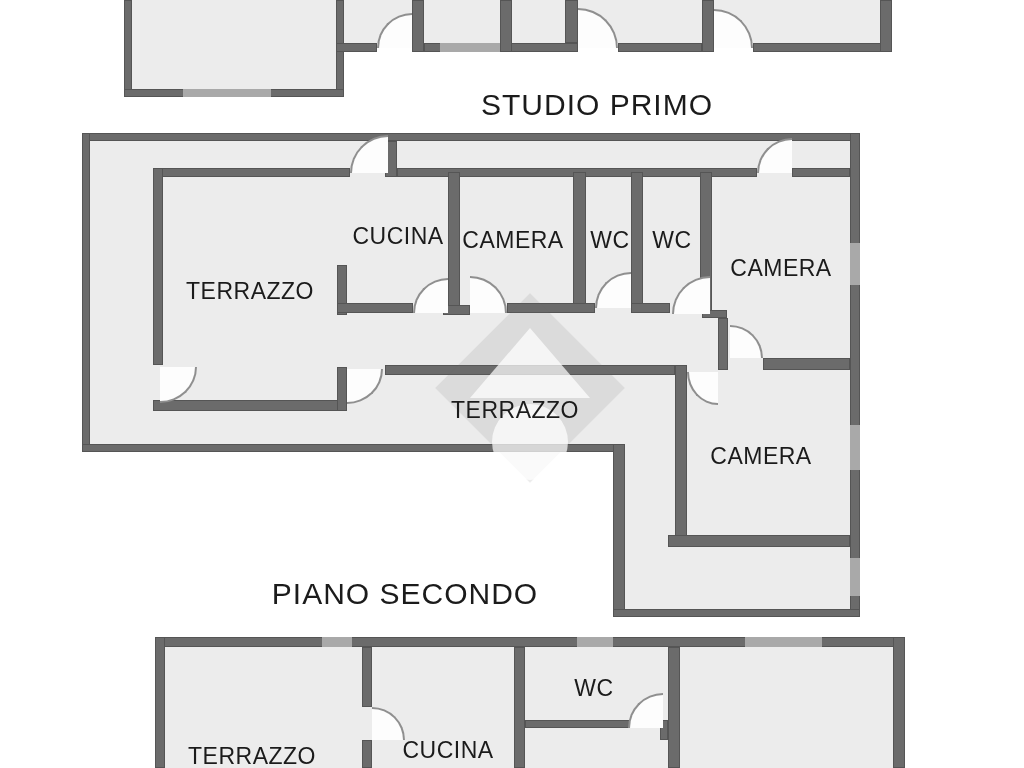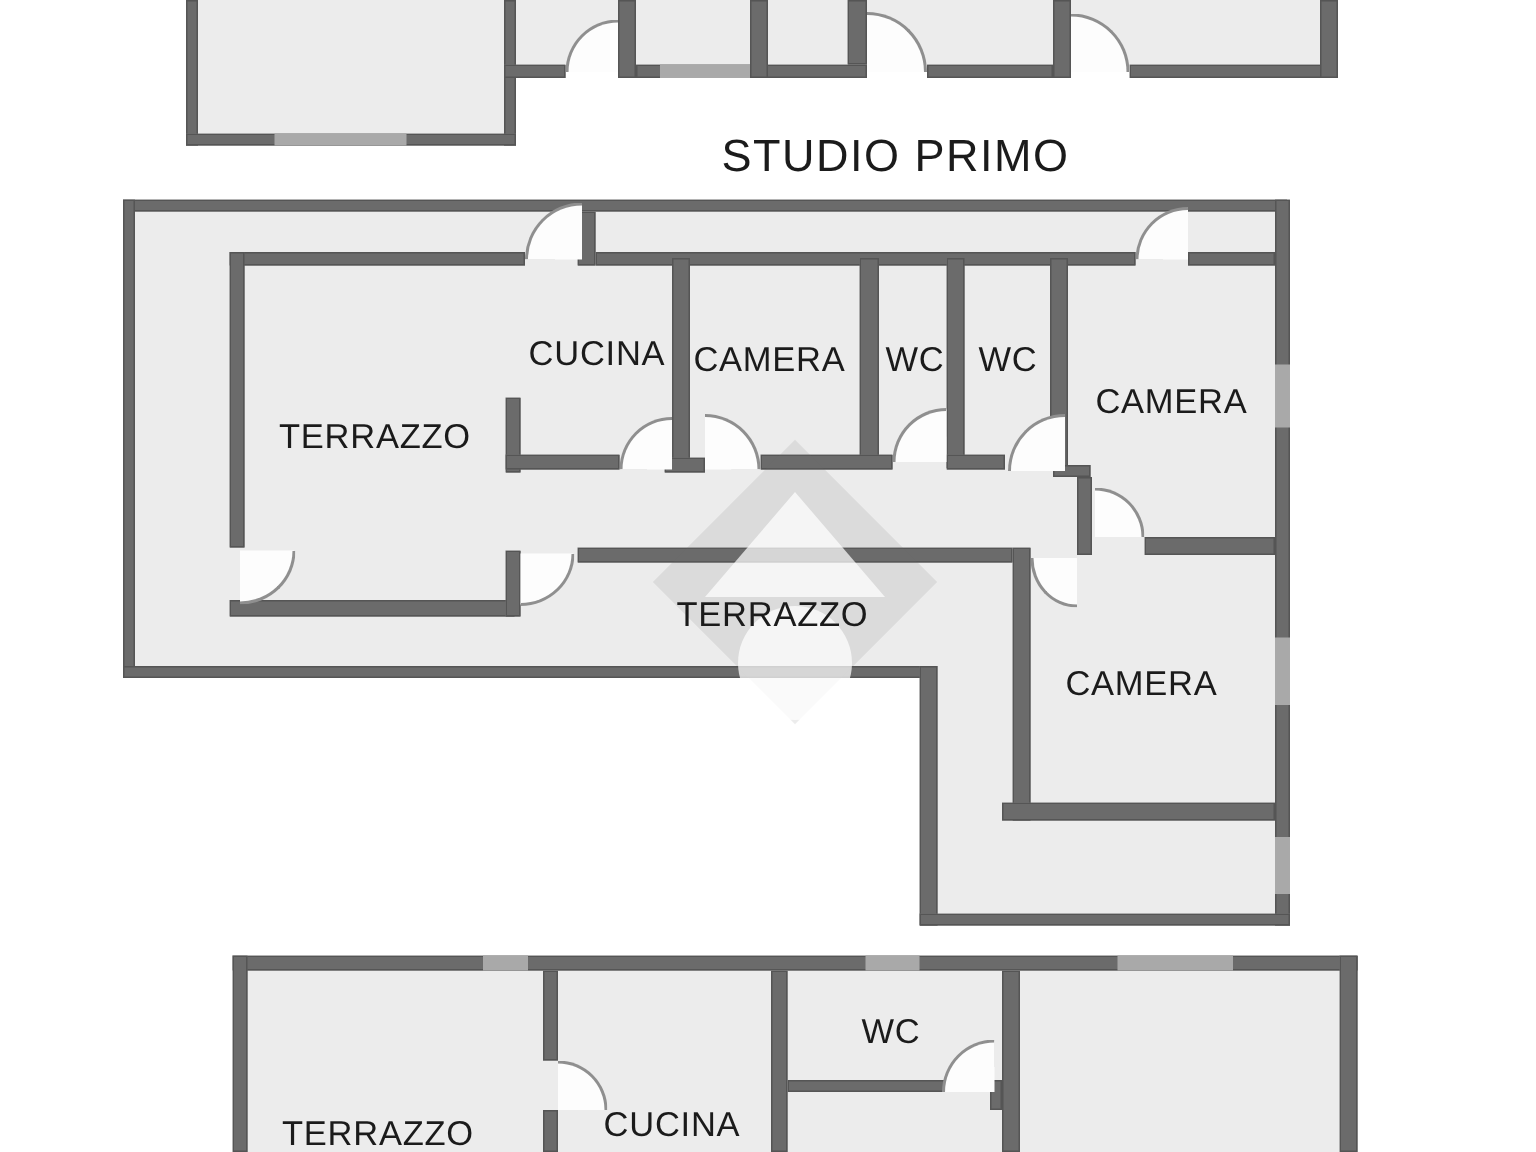--- a/index.html
+++ b/index.html
@@ -114,20 +114,21 @@
     <div class="lbl" style="left:515px;top:410px">TERRAZZO</div>
     <div class="lbl" style="left:761px;top:456px">CAMERA</div>
   </div>
 
   <div>
     <div class="wm-diamond"></div>
     <div class="wm-tri"></div>
     <div class="wm-circle"></div>
   </div>
 
+  <div class="title" style="left:405px;top:594px">PIANO SECONDO</div>
 
   <div>
     <div class="fl" style="left:165px;top:647px;width:728px;height:121px"></div>
 
     <div class="w" style="left:155px;top:637px;width:750px;height:10px"></div>
     <div class="w" style="left:155px;top:637px;width:10px;height:131px"></div>
     <div class="w" style="left:893px;top:637px;width:12px;height:131px"></div>
     <div class="win" style="left:322px;top:637px;width:30px;height:10px"></div>
     <div class="win" style="left:577px;top:637px;width:36px;height:10px"></div>
     <div class="win" style="left:745px;top:637px;width:77px;height:10px"></div>

